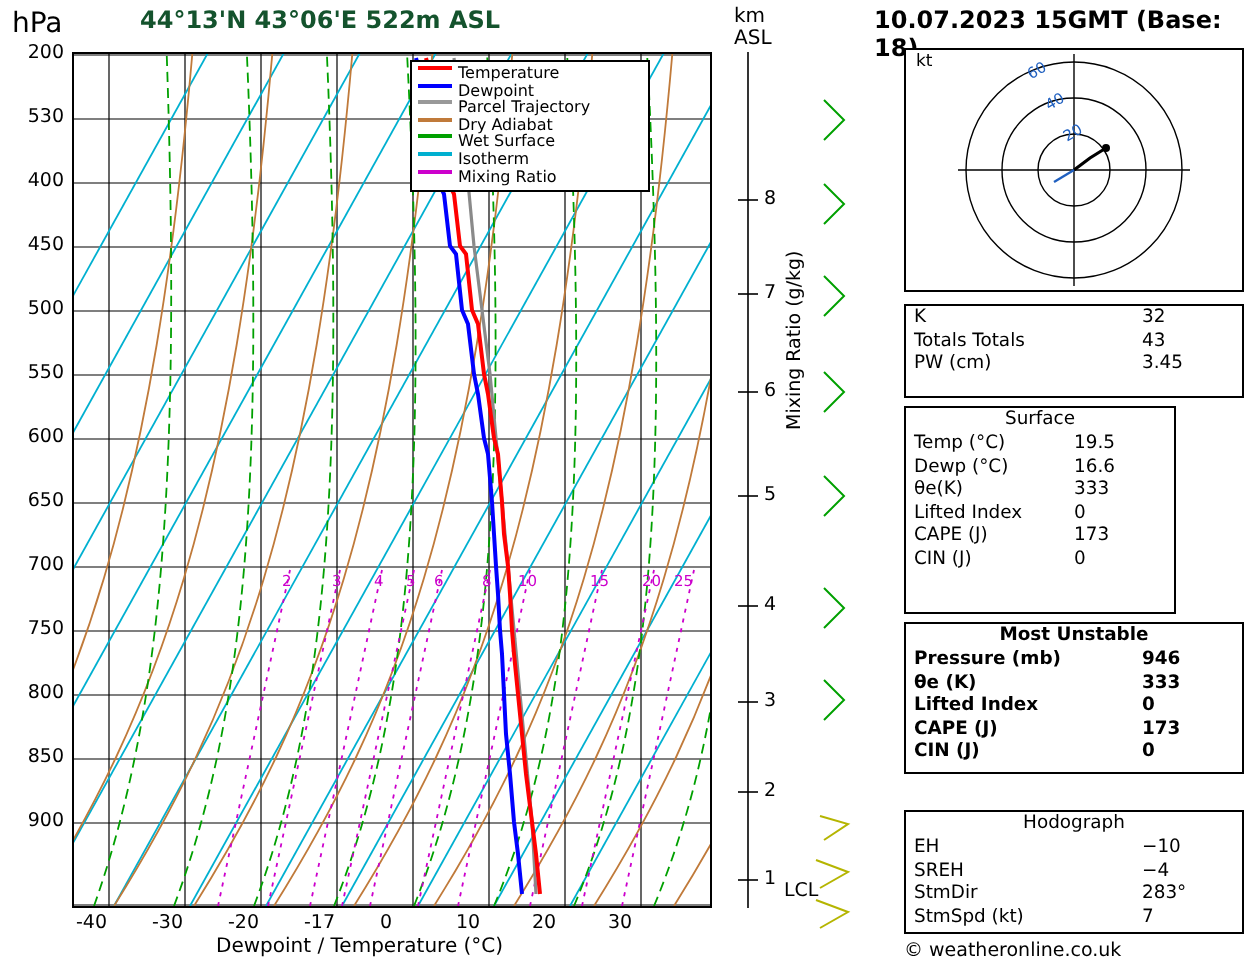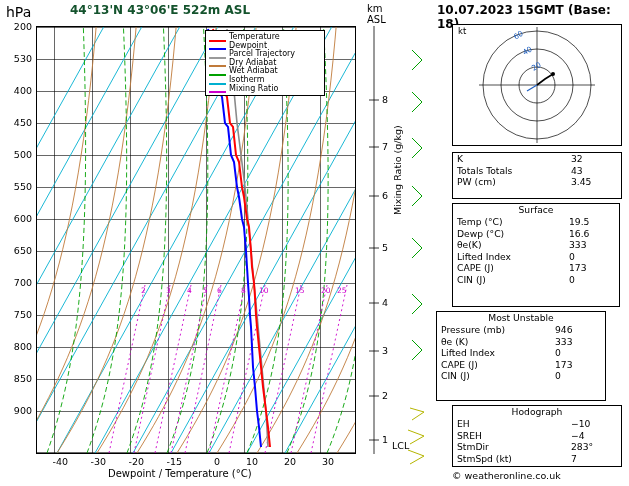--- a/index.html
+++ b/index.html
@@ -7,37 +7,37 @@
   .abs{position:absolute;}
   
   #hpa-label{left:6px;top:4px;font-size:14px;color:#000;}
   #station-title{left:52px;top:3px;font-size:12px;font-weight:bold;color:#14532d;letter-spacing:0px;margin-left:18px;}
   #km-label{left:367px;top:3px;font-size:10px;color:#000;text-align:left;line-height:11px;}
   #date-title{left:437px;top:3px;font-size:12px;font-weight:bold;color:#000;}
   
   #plot{left:36px;top:26px;width:320px;height:428px;border:1px solid #000;box-sizing:border-box;overflow:hidden;background:#fff;}
   #plot svg{display:block;}
   .ylab{position:absolute;font-size:9.5px;color:#000;text-align:right;width:30px;left:2px;}
-  .xlab{position:absolute;font-size:9.5px;color:#000;text-align:right;width:30px;}
+  .xlab{position:absolute;font-size:9.5px;color:#000;text-align:left;width:30px;}
   #xaxis-title{left:108px;top:468px;font-size:10px;color:#000;}
   
   #legend{left:206px;top:30px;width:120px;border:1px solid #000;background:#fff;padding:2px 3px;box-sizing:border-box;}
-  #legend div{font-size:8px;color:#000;line-height:8.6px;white-space:nowrap;display:flex;align-items:flex-end;}
+  #legend div{font-size:8px;color:#000;line-height:8.6px;white-space:nowrap;display:flex;align-items:flex-start;}
   #legend i{display:inline-block;width:17px;height:0;border-top-width:2px;border-top-style:solid;margin-right:3px;}
   
   #mix-axis{left:392px;top:215px;font-size:9.5px;color:#000;transform:rotate(-90deg);transform-origin:left top;white-space:nowrap;}
   .kmtick{position:absolute;font-size:9.5px;color:#000;}
   
   #hodo{left:452px;top:24px;width:170px;height:122px;border:1px solid #000;box-sizing:border-box;background:#fff;}
   #hodo-kt{left:458px;top:26px;font-size:8.5px;color:#000;}
   
   .panel{border:1px solid #000;background:#fff;box-sizing:border-box;}
   #tbl-top{left:452px;top:152px;width:170px;height:47px;}
-  #tbl-sfc{left:452px;top:203px;width:168px;height:104px;}
-  #tbl-mu{left:436px;top:311px;width:170px;height:90px;}
+  #tbl-sfc{left:452px;top:203px;width:136px;height:104px;}
+  #tbl-mu{left:452px;top:311px;width:170px;height:76px;font-weight:bold;}
   #tbl-hodo{left:452px;top:405px;width:170px;height:62px;}
   .row{display:flex;font-size:9.2px;color:#000;line-height:11.6px;padding:0 4px;}
   .row .k{flex:1 1 auto;white-space:nowrap;}
   .row .v{flex:0 0 46px;text-align:left;}
   .sec{font-size:9.2px;color:#000;text-align:center;line-height:12px;}
   #copyright{left:452px;top:470px;font-size:9.5px;color:#000;}
   .gl{stroke:#000;stroke-width:0.6;}
 </style>
 </head>
 <body>
@@ -168,21 +168,21 @@
     <div>
         <i style="border-top-color:#999999"></i>
         <span>Parcel Trajectory</span>
       </div>
     <div>
         <i style="border-top-color:#c07a3a"></i>
         <span>Dry Adiabat</span>
       </div>
     <div>
         <i style="border-top-color:#00a000"></i>
-        <span>Wet Adiabat</span>
+        <span>Wet Surface</span>
       </div>
     <div>
         <i style="border-top-color:#00b0d0"></i>
         <span>Isotherm</span>
       </div>
     <div>
         <i style="border-top-color:#cc00cc"></i>
         <span>Mixing Ratio</span>
       </div>
   </div>
@@ -198,21 +198,21 @@
 <div class="ylab" style="top:245px;">650</div>
 <div class="ylab" style="top:277px;">700</div>
 <div class="ylab" style="top:309px;">750</div>
 <div class="ylab" style="top:341px;">800</div>
 <div class="ylab" style="top:373px;">850</div>
 <div class="ylab" style="top:405px;">900</div>
 
 <div class="xlab" style="left:38px;top:456px;">-40</div>
 <div class="xlab" style="left:76px;top:456px;">-30</div>
 <div class="xlab" style="left:114px;top:456px;">-20</div>
-<div class="xlab" style="left:152px;top:456px;">-15</div>
+<div class="xlab" style="left:152px;top:456px;">-17</div>
 <div class="xlab" style="left:190px;top:456px;">0</div>
 <div class="xlab" style="left:228px;top:456px;">10</div>
 <div class="xlab" style="left:266px;top:456px;">20</div>
 <div class="xlab" style="left:304px;top:456px;">30</div>
 <div class="abs" id="xaxis-title">Dewpoint / Temperature (°C)</div>
 
 <div class="abs" style="left:356px;top:26px;width:36px;height:428px;">
   <svg width="36" height="428" viewBox="0 0 36 428">
     <line x1="18" y1="0" x2="18" y2="428" stroke="#000" stroke-width="0.8"></line>
     <g stroke="#000" stroke-width="0.8">

